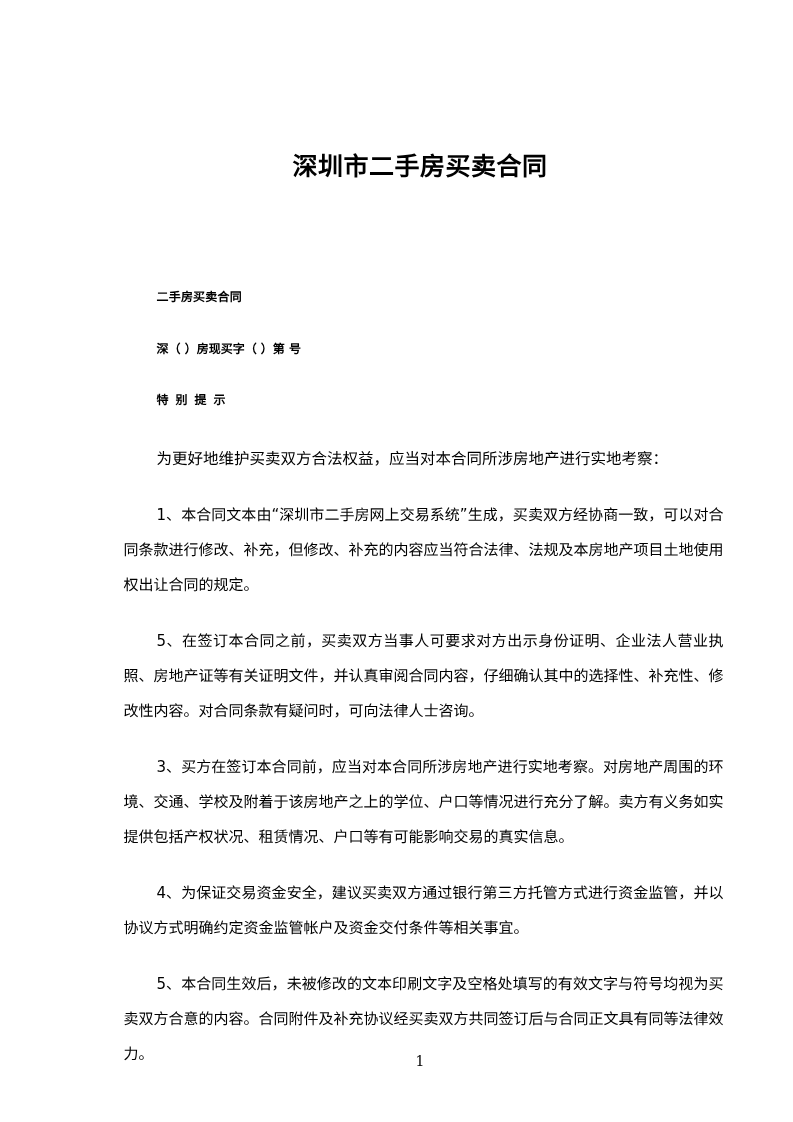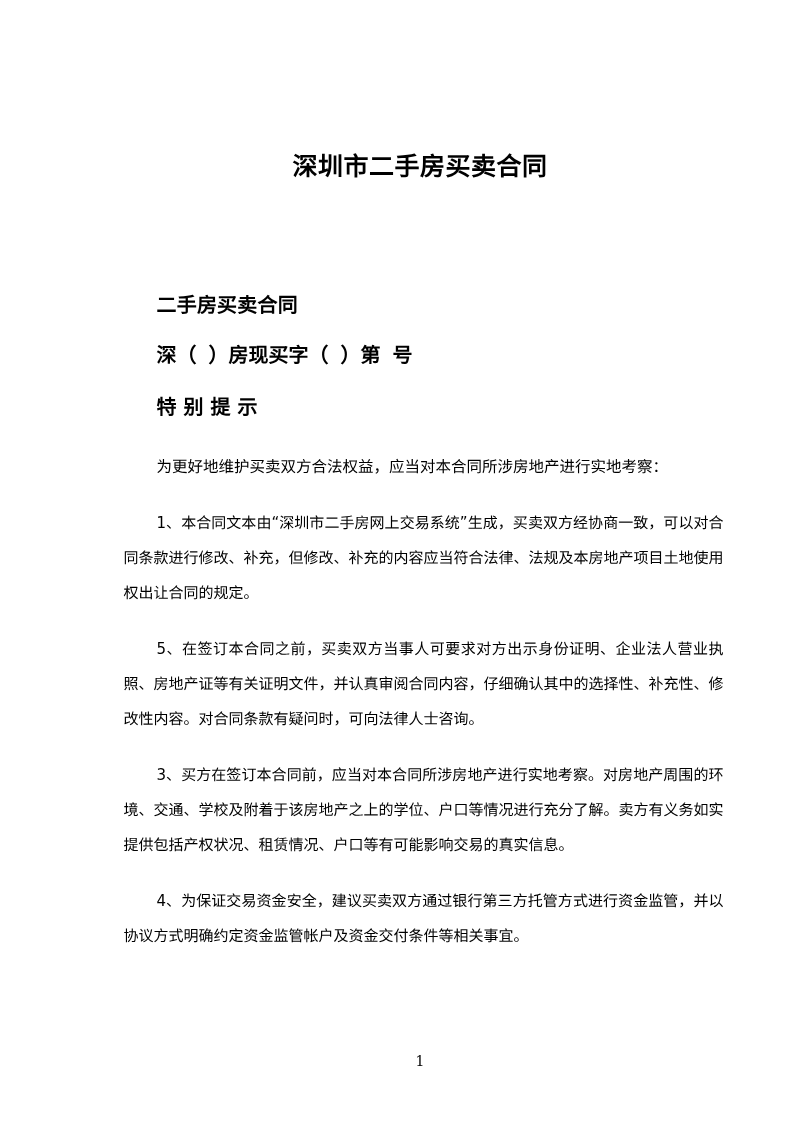--- a/index.html
+++ b/index.html
@@ -41,35 +41,34 @@
 
   
   .content {
     position: absolute;
     top: 282px;
     left: 100px;
     width: 600px;
   }
 
   .sub-heading {
-    font-size: 20px;
+    font-size: 12px;
     font-weight: bold;
     line-height: 22px;
-    margin: 12px 0 30px 33px;
+    margin: 4px 0 30px 33px;
     letter-spacing: 0.2px;
   }
 
   .sub-heading.spaced {
     letter-spacing: 7px;
     font-family: Liberation Mono, monospace;
   }
 
   .sub-heading.doc-number {
     letter-spacing: 0px;
-    font-family: Liberation Mono, monospace;
   }
 
   .intro-para {
     font-size: 15.5px;
     line-height: 35px;
     margin: 0 0 21px 0;
     text-indent: 33px;
     text-align: justify;
     text-justify: inter-ideograph;
     word-break: break-all;
@@ -120,18 +119,19 @@
     <p class="intro-para">为更好地维护买卖双方合法权益，应当对本合同所涉房地产进行实地考察：</p>
 
     <p class="body-para">1、本合同文本由“深圳市二手房网上交易系统”生成，买卖双方经协商一致，可以对合同条款进行修改、补充，但修改、补充的内容应当符合法律、法规及本房地产项目土地使用权出让合同的规定。</p>
 
     <p class="body-para">5、在签订本合同之前，买卖双方当事人可要求对方出示身份证明、企业法人营业执照、房地产证等有关证明文件，并认真审阅合同内容，仔细确认其中的选择性、补充性、修改性内容。对合同条款有疑问时，可向法律人士咨询。</p>
 
     <p class="body-para">3、买方在签订本合同前，应当对本合同所涉房地产进行实地考察。对房地产周围的环境、交通、学校及附着于该房地产之上的学位、户口等情况进行充分了解。卖方有义务如实提供包括产权状况、租赁情况、户口等有可能影响交易的真实信息。</p>
 
     <p class="body-para">4、为保证交易资金安全，建议买卖双方通过银行第三方托管方式进行资金监管，并以协议方式明确约定资金监管帐户及资金交付条件等相关事宜。</p>
 
+    <p class="body-para">5、本合同生效后，未被修改的文本印刷文字及空格处填写的有效文字与符号均视为买卖双方合意的内容。合同附件及补充协议经买卖双方共同签订后与合同正文具有同等法律效力。</p>
 
   </div>
 
   <div class="page-number">1</div>
 
 </div>
 
 </body></html>

